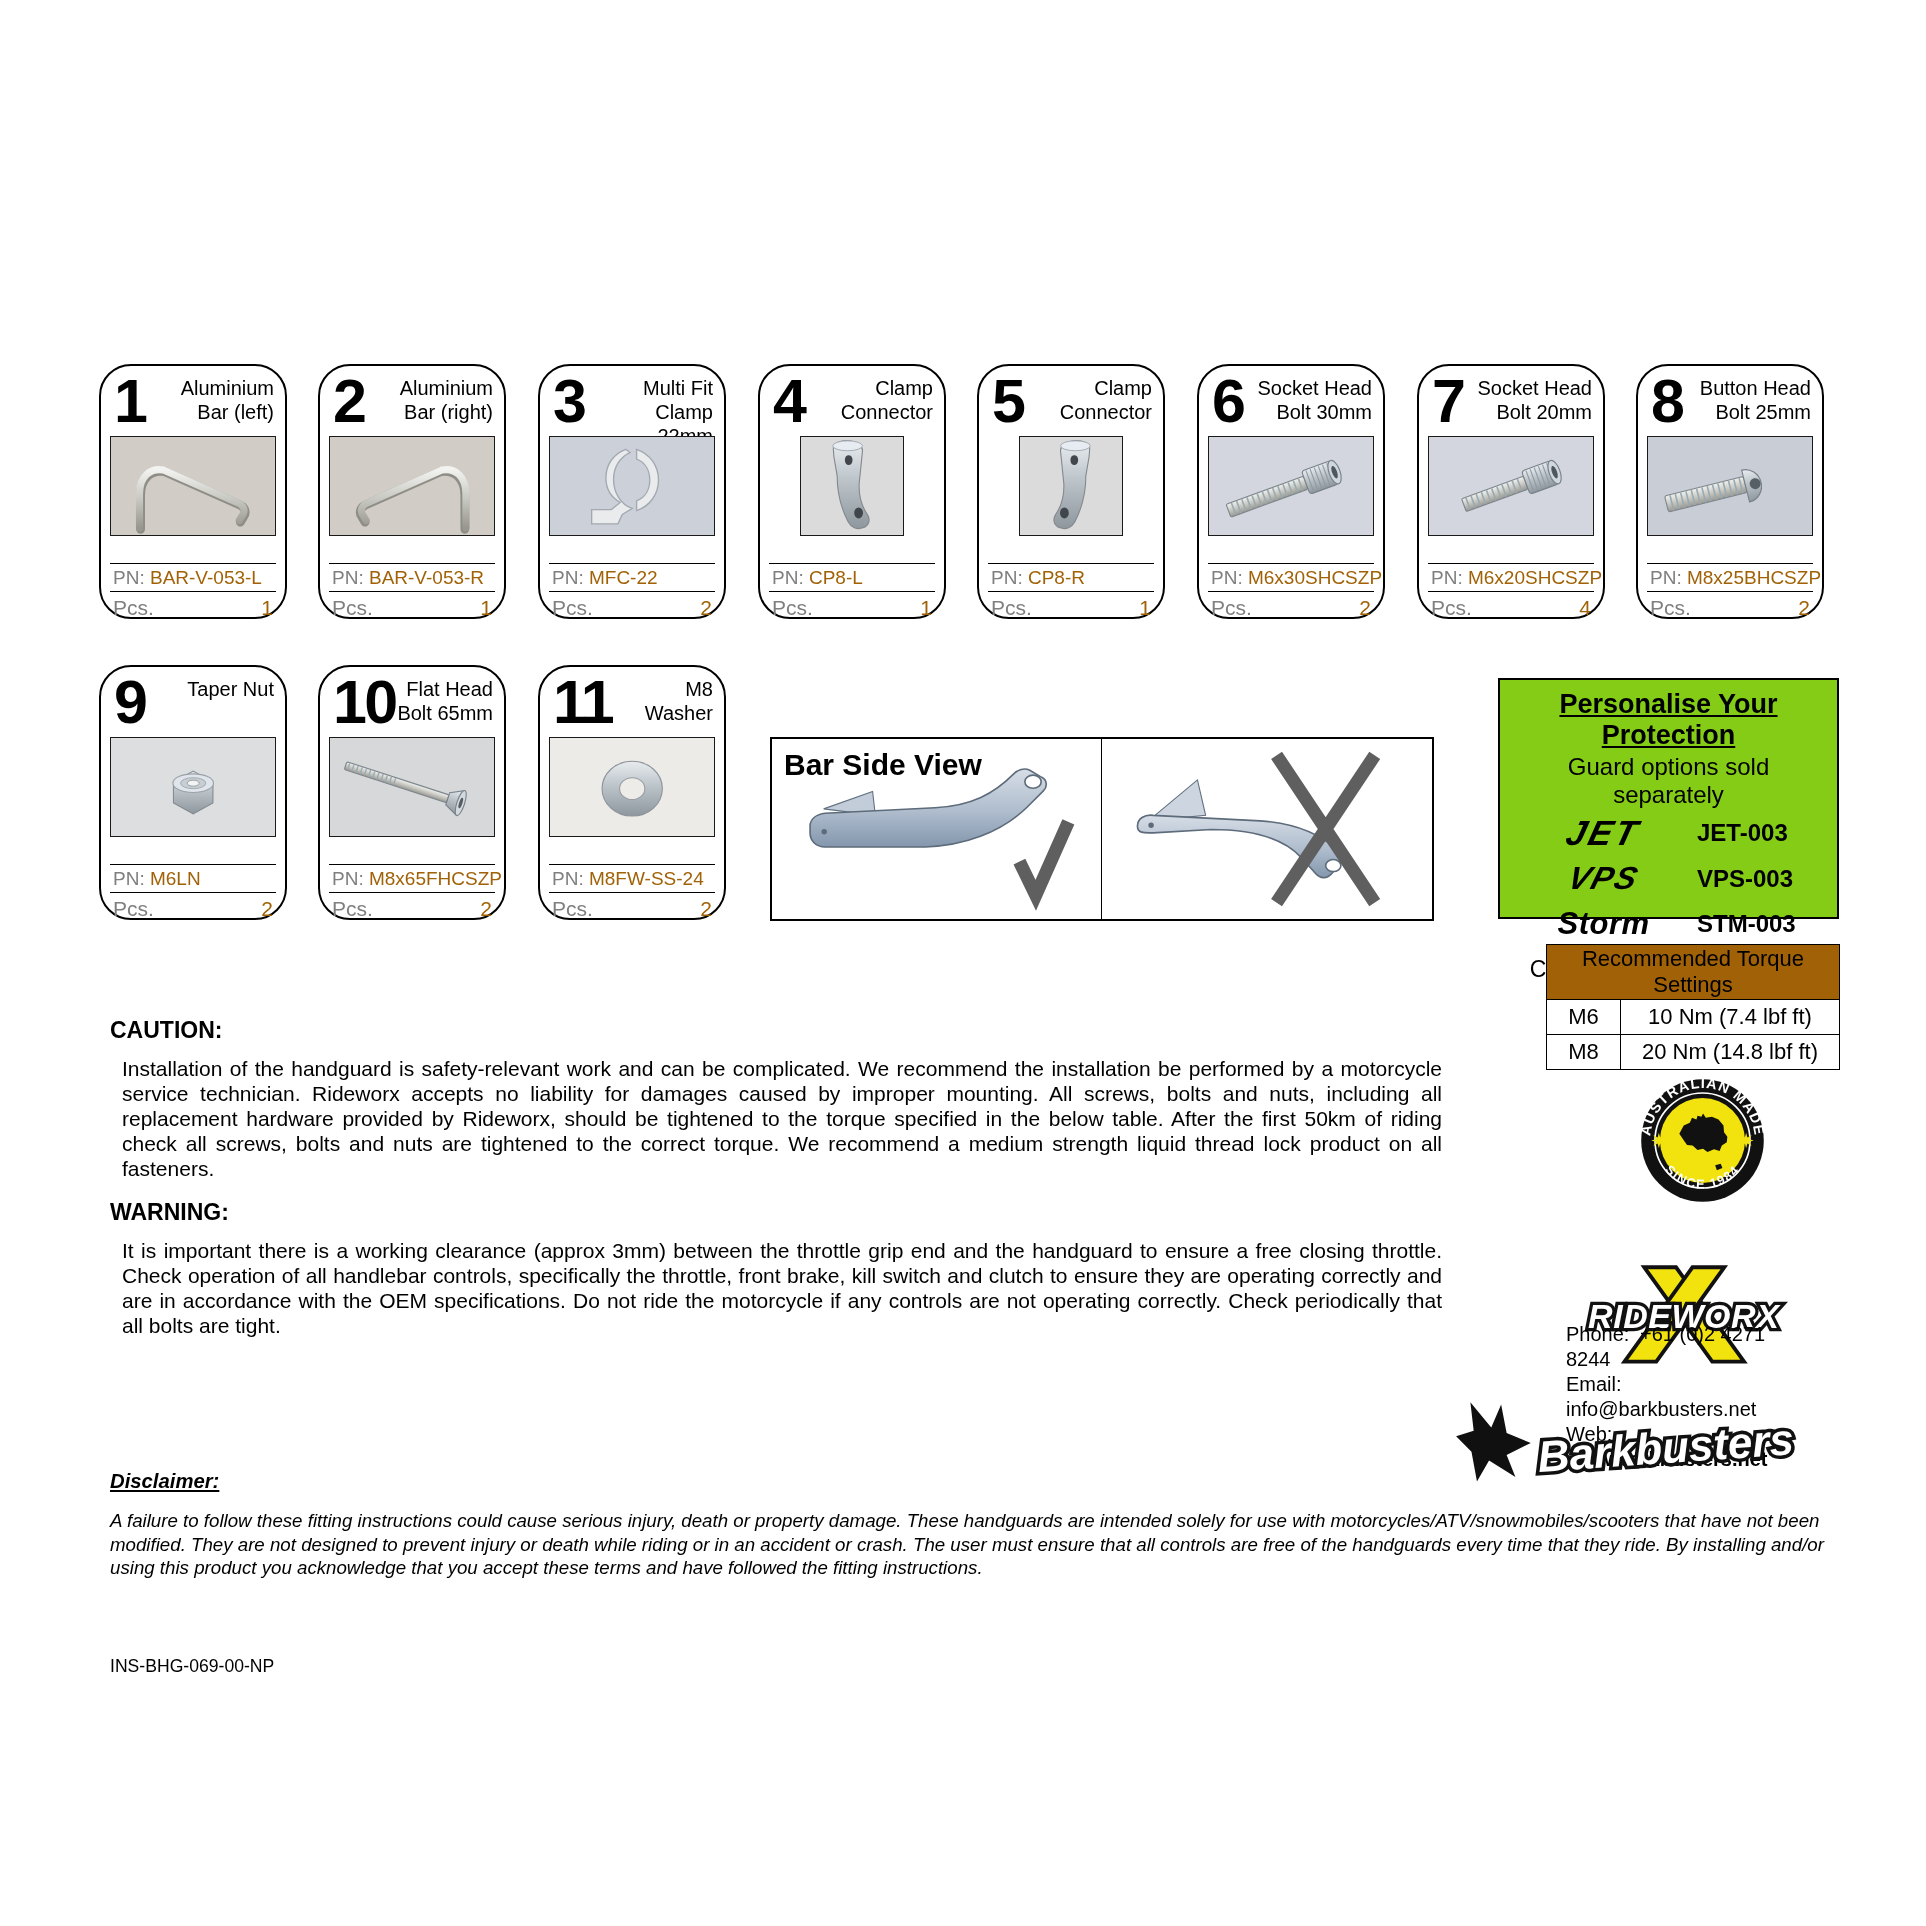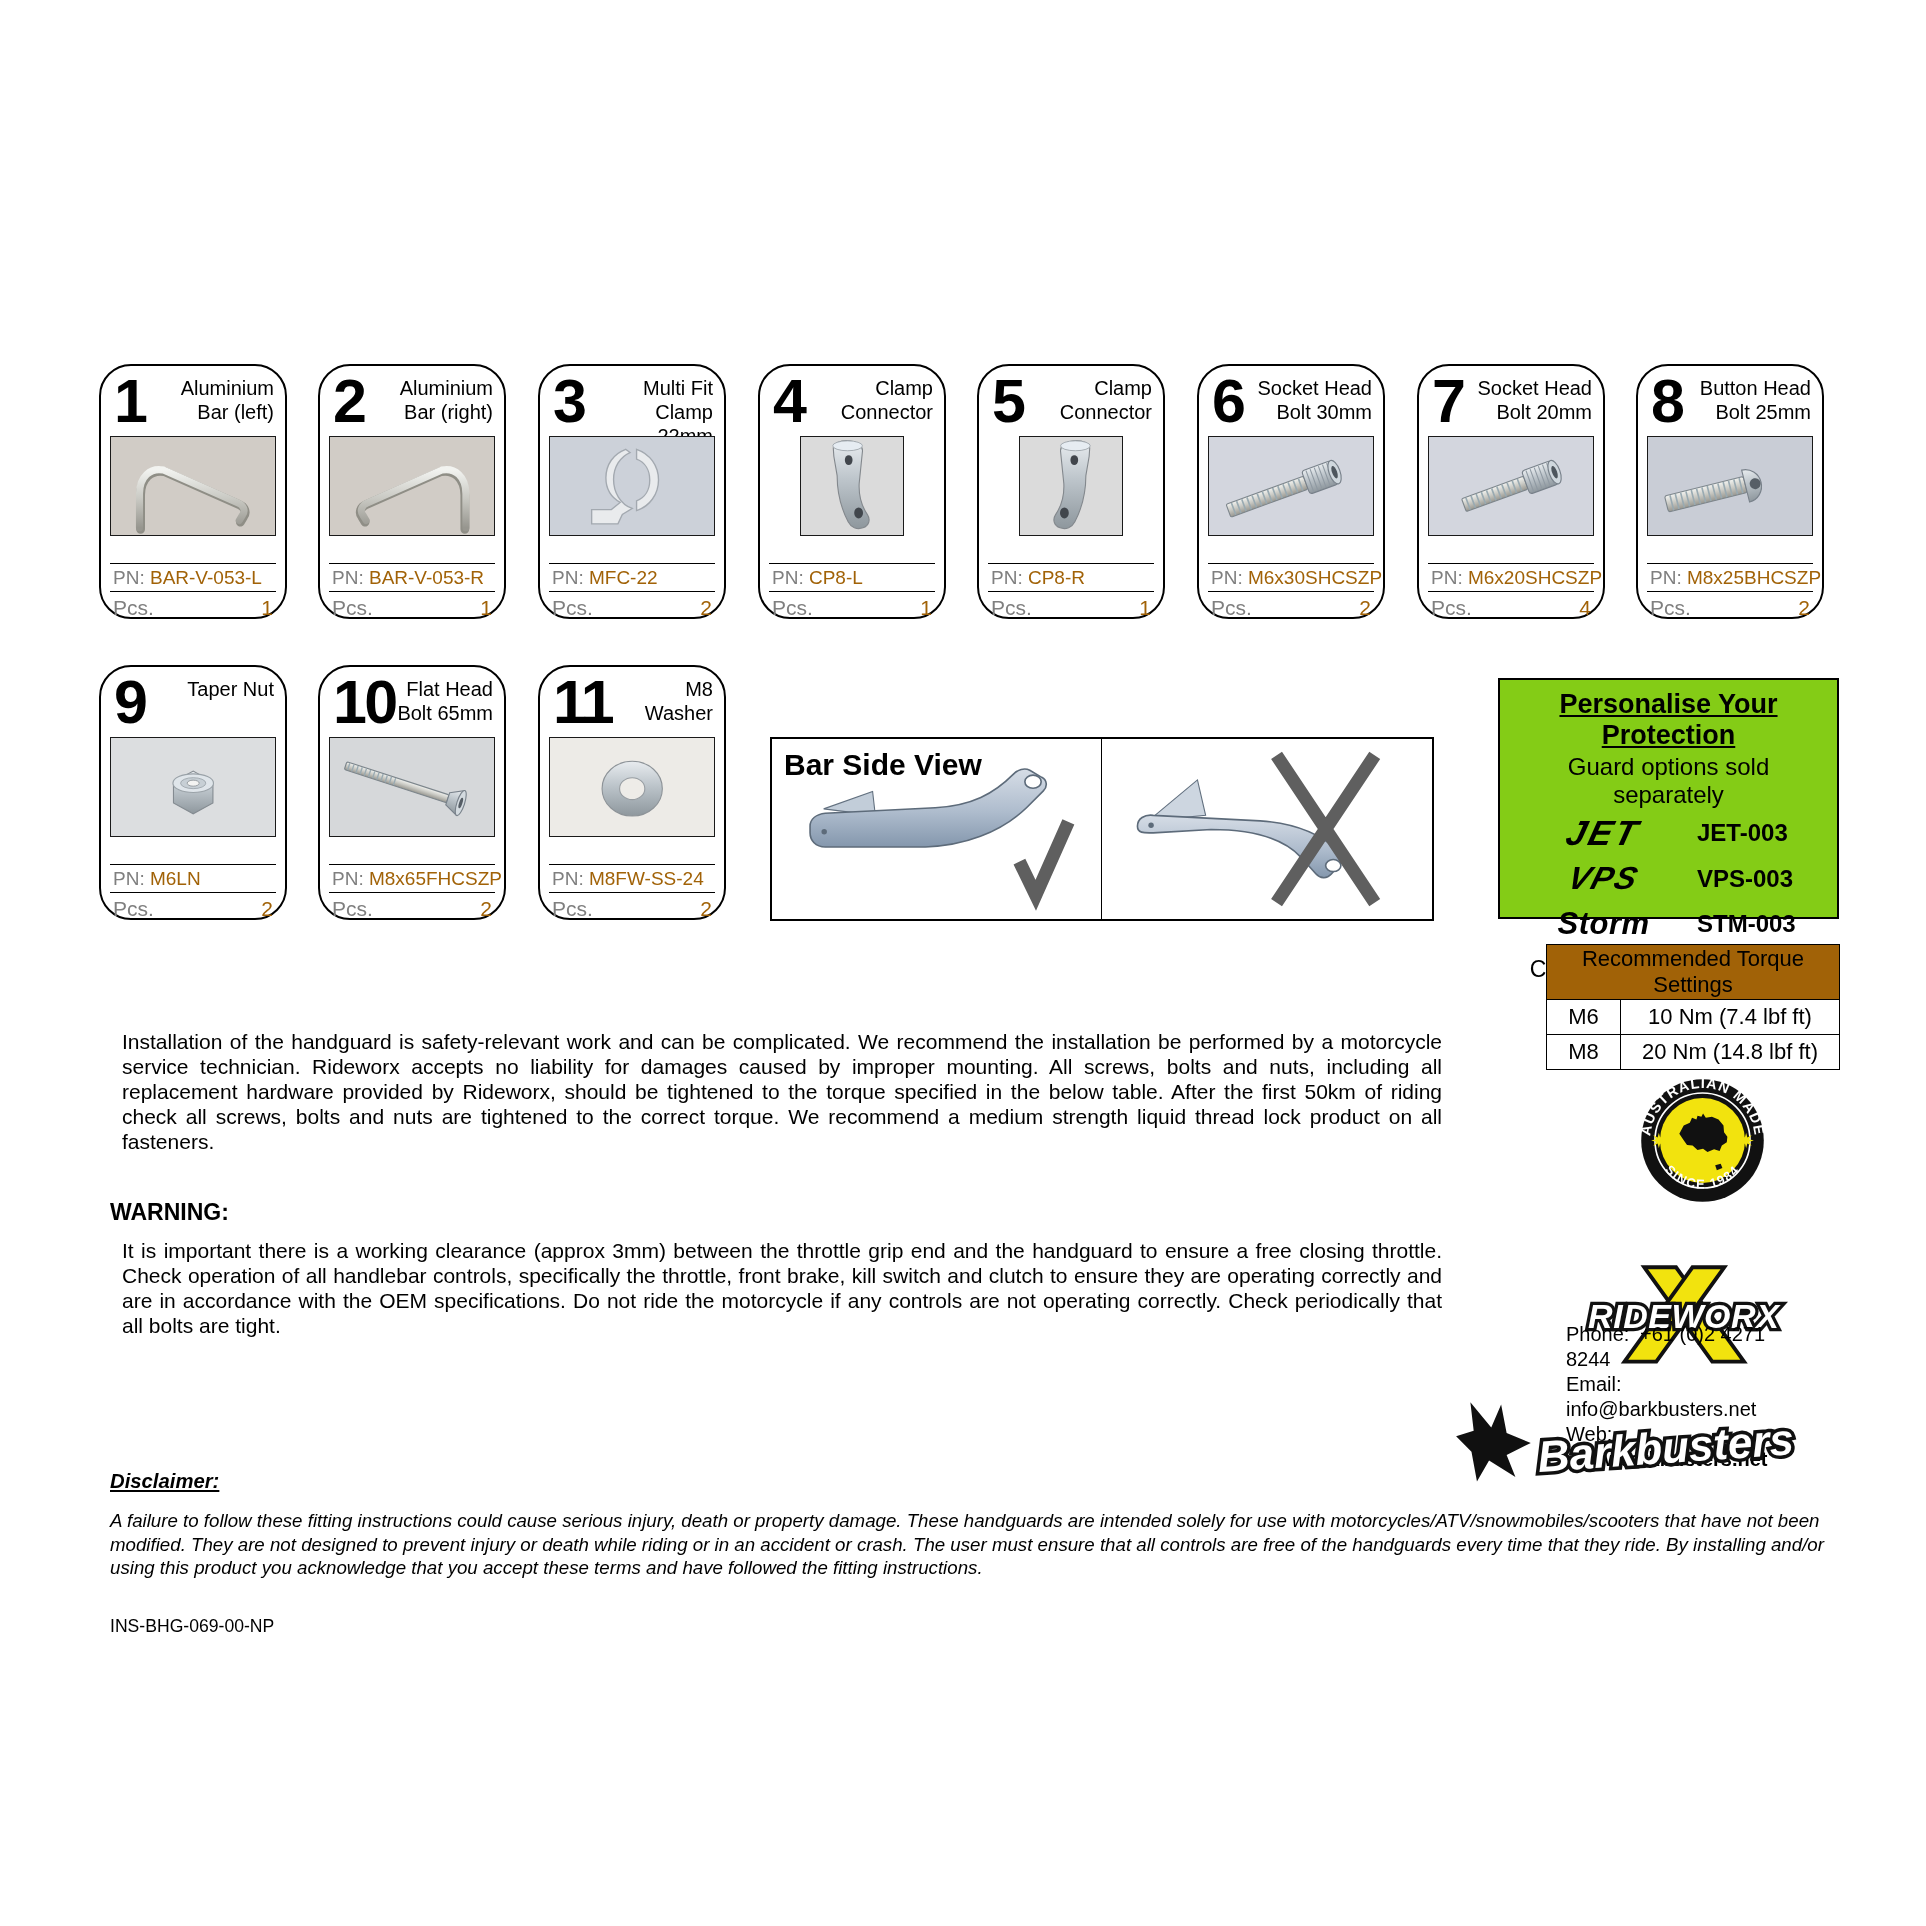--- a/index.html
+++ b/index.html
@@ -74,21 +74,21 @@
   .rideworx { position: absolute; left: 1562px; top: 1264px; width: 244px; height: 102px; }
   .contact { position: absolute; left: 1566px; top: 1322px; width: 242px; font-size: 20px; line-height: 25px; }
   .contact .cl { display: inline-block; width: 74px; }
   .contact .web { font-weight: bold; }
   .barkbusters { position: absolute; left: 1455px; top: 1399px; width: 390px; height: 88px; }
 
   
   .disclaimer { position: absolute; left: 110px; top: 1470px; width: 1724px; font-style: italic; }
   .disclaimer h3 { font-size: 20.3px; font-weight: bold; text-decoration: underline; margin: 0 0 16px 0; }
   .disclaimer p { font-size: 18.7px; line-height: 23.6px; margin: 0; text-align: left; }
-  .doc-code { position: absolute; left: 110px; top: 1616px; font-size: 17.6px; }
+  .doc-code { position: absolute; left: 110px; top: 1656px; font-size: 17.6px; }
 </style>
 </head>
 <body>
 
 <svg width="0" height="0" style="position:absolute" aria-hidden="true">
   <defs>
     <linearGradient id="gSilver" x1="0" y1="0" x2="0" y2="1">
       <stop offset="0" stop-color="#e8ecef"></stop>
         <stop offset=".45" stop-color="#bcc4ca"></stop>
         <stop offset="1" stop-color="#8e979d"></stop>
@@ -432,20 +432,21 @@
       <td>10 Nm (7.4 lbf ft)</td>
     </tr>
     <tr>
       <td class="c1">M8</td>
       <td>20 Nm (14.8 lbf ft)</td>
     </tr>
   </tbody>
     </table>
 
   <div class="notice" id="caution">
+    <h2>CAUTION:</h2>
     <p>Installation of the handguard is safety-relevant work and can be complicated.  We recommend the installation be performed by a motorcycle service technician.  Rideworx accepts no liability for damages caused by improper mounting.  All screws, bolts and nuts, including all replacement hardware provided by Rideworx, should be tightened to the torque specified in the below table.  After the first 50km of riding check all screws, bolts and nuts are tightened to the correct torque.  We recommend  a medium strength liquid thread lock product on all fasteners.</p>
   </div>
   <div class="notice" id="warning">
     <h2>WARNING:</h2>
     <p>It is important there is a working clearance (approx 3mm) between the throttle grip end and the handguard to ensure a free closing throttle. Check operation of all handlebar controls, specifically the throttle, front brake, kill switch and clutch to ensure they are operating correctly and are in accordance with the OEM specifications. Do not ride the motorcycle if any controls are not operating correctly.  Check periodically that all bolts are tight.</p>
   </div>
 
   <div class="badge">
     <svg viewBox="0 0 230 230">
       <defs>

